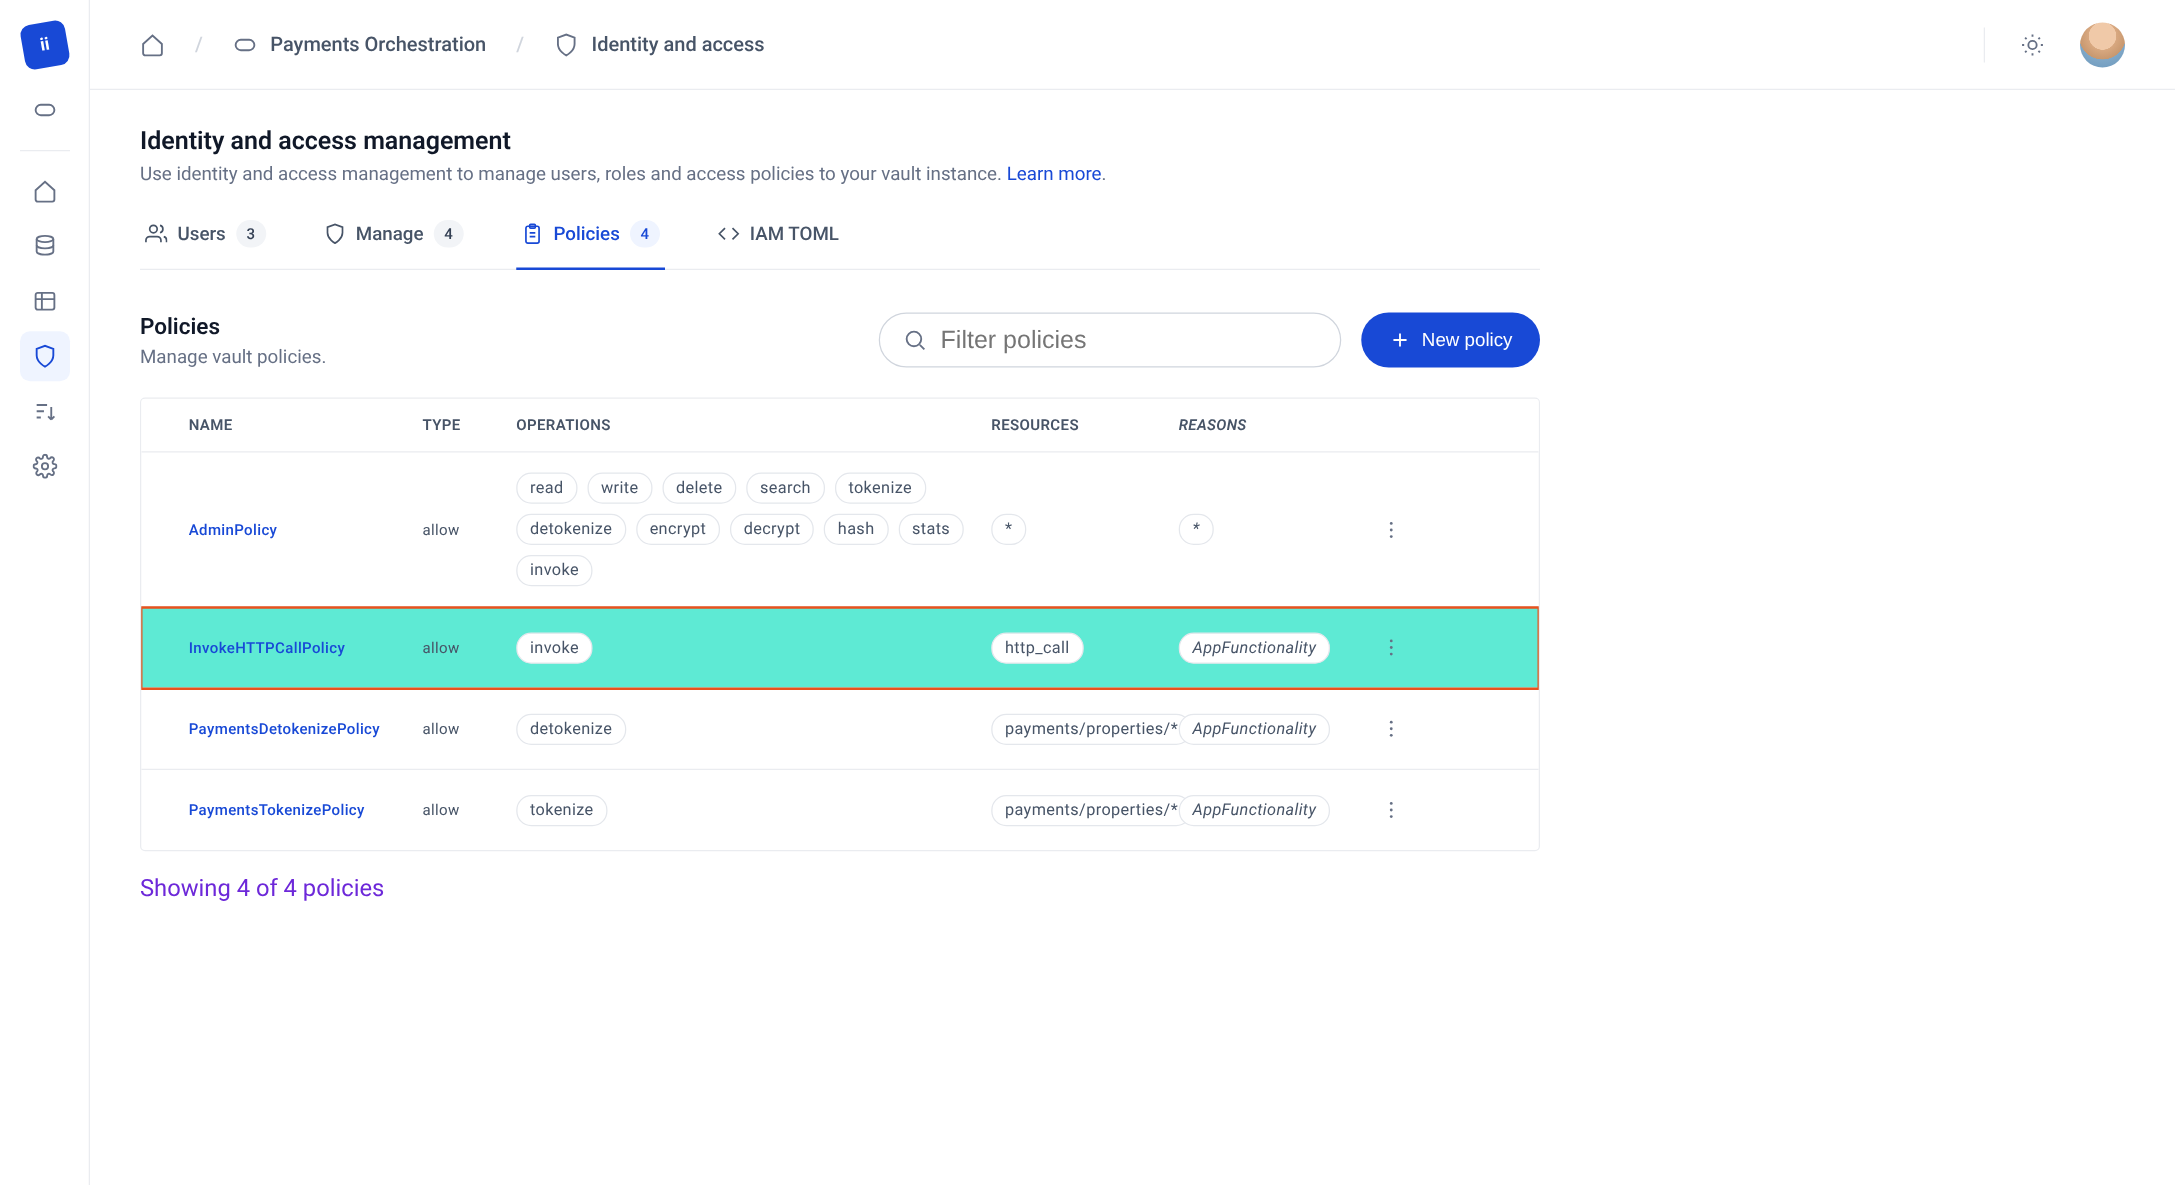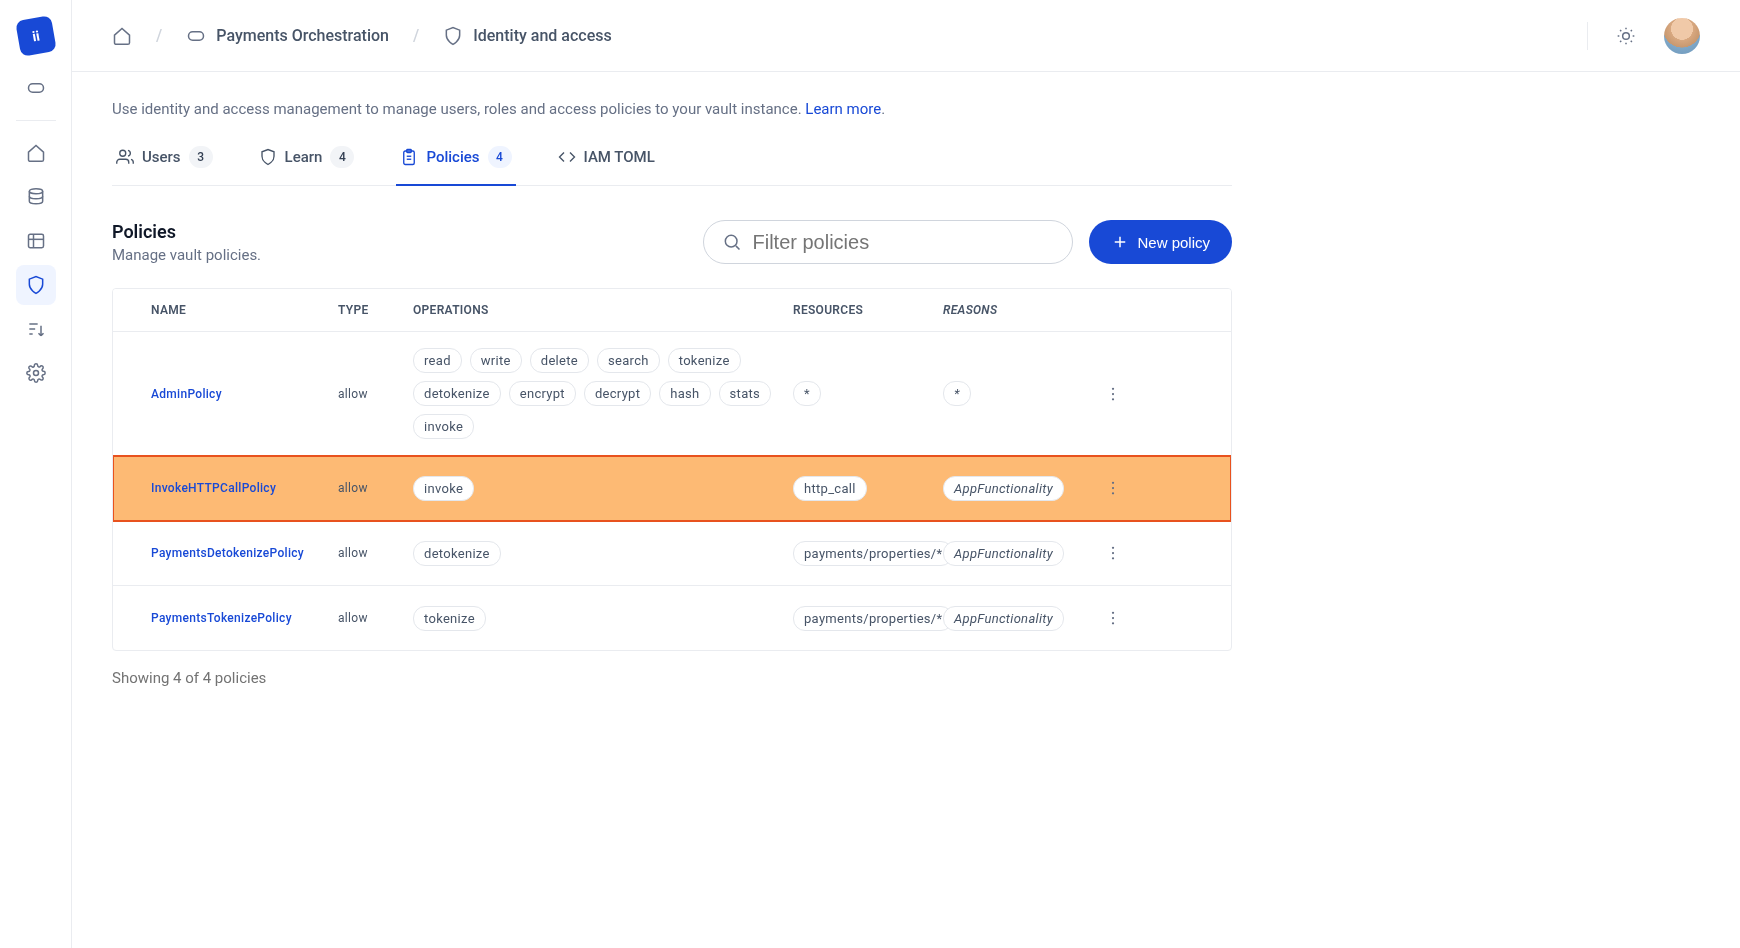--- a/index.html
+++ b/index.html
@@ -47,25 +47,25 @@
   .col-type { width: 75px; }
   .col-ops { width: 380px; }
   .col-res { width: 150px; }
   .col-reason { width: 140px; font-style: italic; }
   .col-act { width: 60px; display: flex; justify-content: center; }
   .row { display: flex; align-items: center; padding: 16px 0; border-bottom: 1px solid #eaecf0; font-size: 14px; }
   .row:last-child { border-bottom: none; }
   .row .td { font-weight: 400; color: #475467; }
   .row .td.name { font-weight: 500; }
   .row .td.name a { color: #1849d6; text-decoration: none; cursor: pointer; }
-  .row.highlight { background: #fdba74; outline: 2px solid #e8521e; outline-offset: -1px; }
+  .row.highlight { background: #5eead4; outline: 2px solid #e8521e; outline-offset: -1px; }
   .pills { display: flex; flex-wrap: wrap; gap: 8px; }
   .pill { padding: 4px 10px; border: 1px solid #e4e7ec; border-radius: 12px; font-size: 13px; color: #475467; background: #fff; white-space: nowrap; }
   .action-btn { width: 32px; height: 32px; display: flex; align-items: center; justify-content: center; cursor: pointer; color: #667085; border-radius: 6px; }
-  .table-footer { margin-top: 18px; color: #737373; font-size: 15px; }
+  .table-footer { margin-top: 18px; color: #6d28d9; font-size: 19px; }
 </style>
 </head>
 <body>
 
 <div class="app">
   <aside class="sidebar">
     <div class="logo">ii</div>
     <div class="side-icon">
       <svg viewBox="0 0 24 24" fill="none" stroke="currentColor" stroke-width="1.8">
           <rect x="3" y="7" width="18" height="10" rx="5"></rect>
@@ -150,40 +150,41 @@
               <line x1="20" y1="12" x2="22" y2="12"></line>
               <line x1="4.9" y1="19.1" x2="6.3" y2="17.7"></line>
               <line x1="17.7" y1="6.3" x2="19.1" y2="4.9"></line>
             </svg>
         </div>
         <div class="avatar"></div>
       </div>
     </div>
 
     <div class="content">
+      <h1 class="page-title">Identity and access management</h1>
       <p class="page-subtitle">
         <span>Use identity and access management to manage users, roles and access policies to your vault instance. </span><a>Learn more</a><span>.</span>
       </p>
 
       <div class="tabs">
         <div class="tab">
           <svg viewBox="0 0 24 24" fill="none" stroke="currentColor" stroke-width="1.8">
               <path d="M17 21v-2a4 4 0 0 0-4-4H5a4 4 0 0 0-4 4v2"></path>
               <circle cx="9" cy="7" r="4"></circle>
               <path d="M23 21v-2a4 4 0 0 0-3-3.9"></path>
               <path d="M16 3.1a4 4 0 0 1 0 7.8"></path>
             </svg>
           <span>Users</span>
           <span class="badge">3</span>
         </div>
         <div class="tab">
           <svg viewBox="0 0 24 24" fill="none" stroke="currentColor" stroke-width="1.8">
               <path d="M12 22s8-4 8-11V5l-8-3-8 3v6c0 7 8 11 8 11z"></path>
             </svg>
-          <span>Learn</span>
+          <span>Manage</span>
           <span class="badge">4</span>
         </div>
         <div class="tab active">
           <svg viewBox="0 0 24 24" fill="none" stroke="currentColor" stroke-width="1.8">
               <rect x="5" y="4" width="14" height="18" rx="2"></rect>
               <rect x="9" y="2" width="6" height="4" rx="1"></rect>
               <line x1="9" y1="11" x2="15" y2="11"></line>
               <line x1="9" y1="15" x2="15" y2="15"></line>
             </svg>
           <span>Policies</span>

